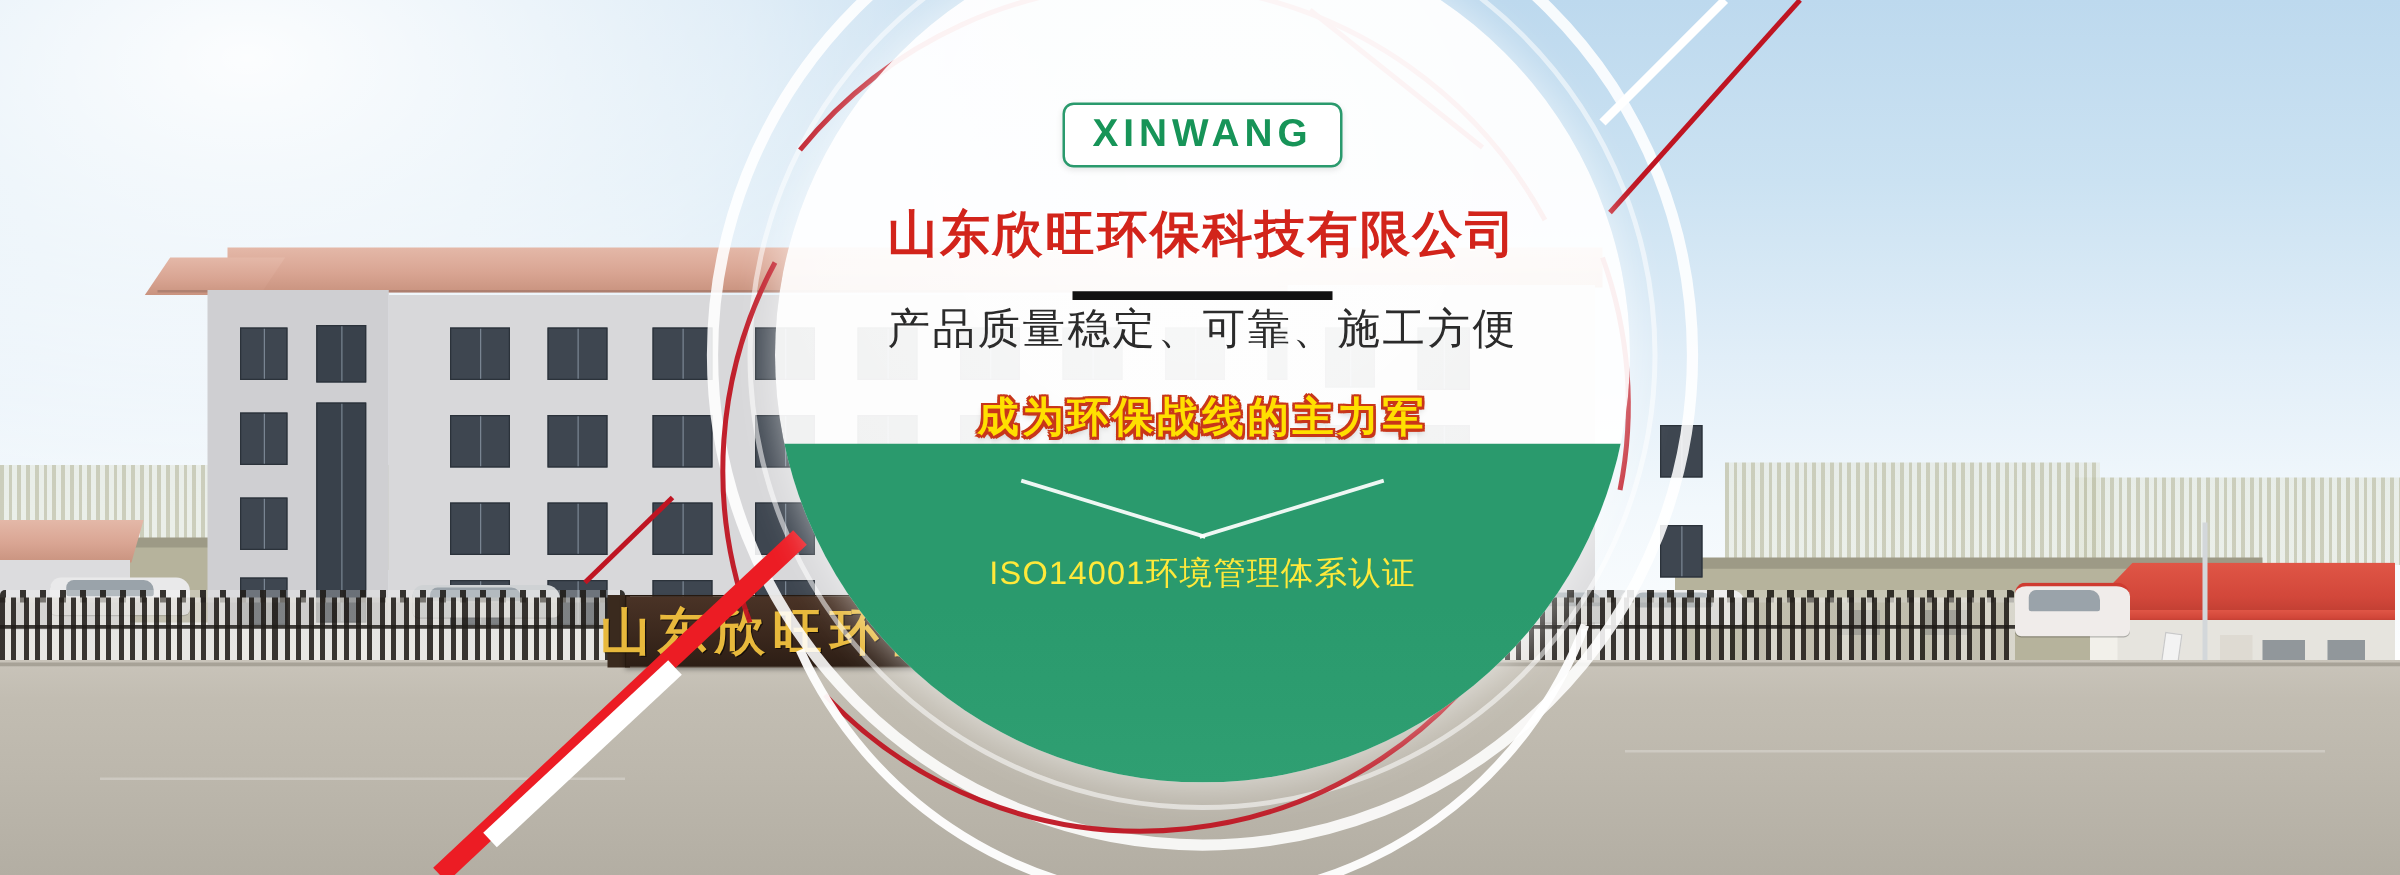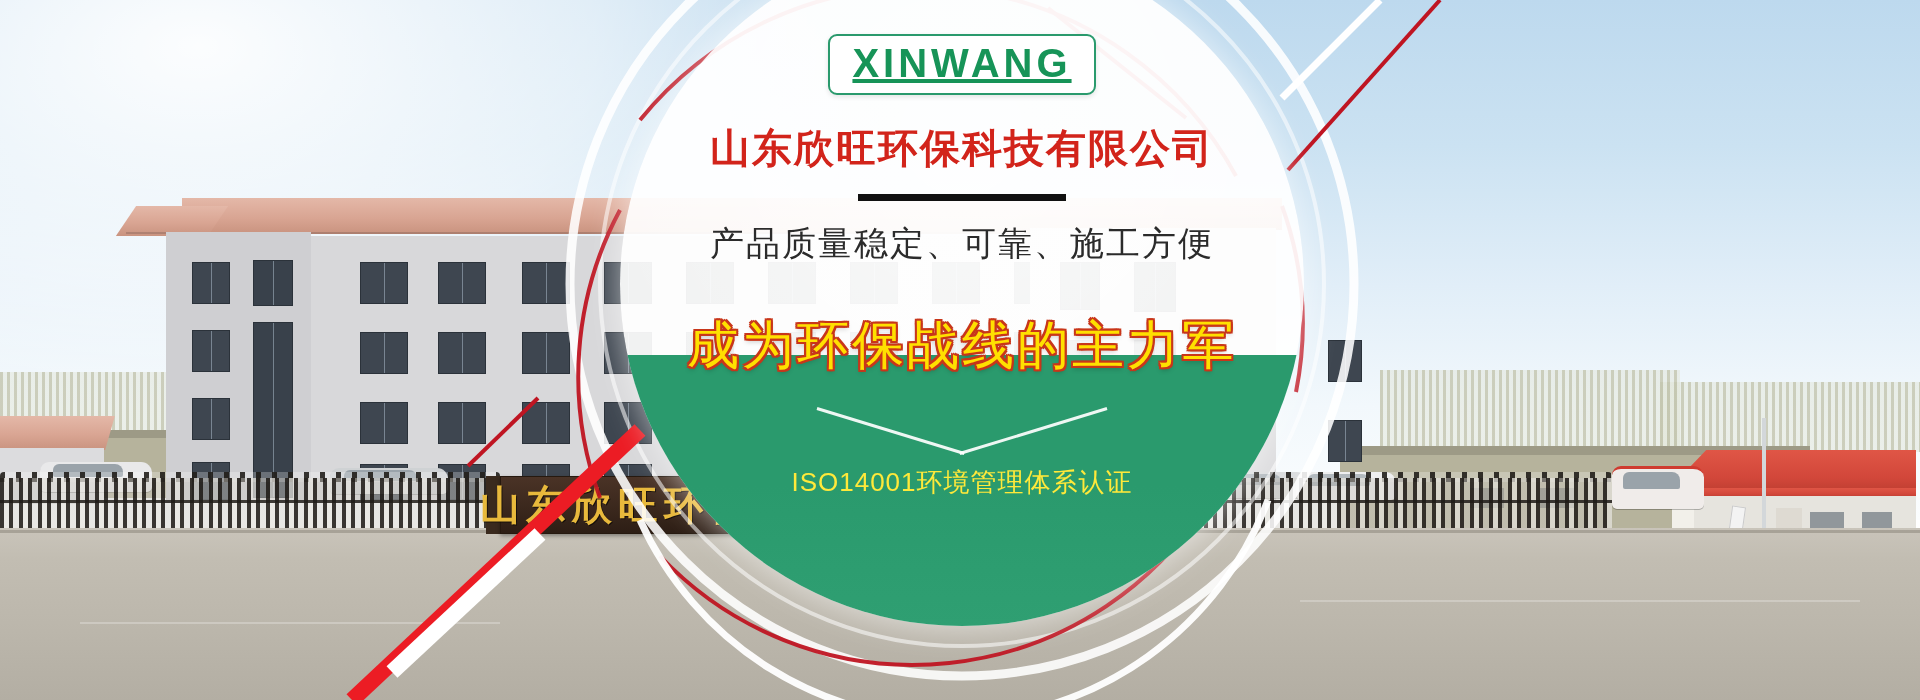--- a/index.html
+++ b/index.html
@@ -129,55 +129,53 @@
   .panel-soft{
     position:absolute;inset:0;
     background:radial-gradient(circle at 50% 28%, rgba(255,255,255,.6) 0%, rgba(255,255,255,0) 62%);
   }
 
   
   .content{position:absolute;left:620px;top:0;width:684px;height:700px;text-align:center;}
 
   .badge{
     display:inline-block;
-    margin-top:34px;
+    margin-top:82px;
     padding:5px 22px 7px;
     border:2px solid #2a9a6d;
     border-radius:9px;
     background:#ffffff;
     color:#179458;
-    font-size:40px;font-weight:bold;letter-spacing:4px;
+    font-size:31px;font-weight:bold;letter-spacing:4px;
     box-shadow:0 2px 5px rgba(0,0,0,.10);
-    text-decoration:underline;
   }
 
   .cname{
     margin-top:26px;
     color:#d2241b;
     font-size:40px;font-weight:bold;letter-spacing:2px;
     text-shadow:0 1px 0 rgba(255,255,255,.8);
     white-space:nowrap;
   }
 
   .rule{
     width:208px;height:7px;background:#111;
     margin:18px auto 0;
   }
 
   .tagline{
-    margin-top:20px;
     color:#2b2b2b;
     font-size:34px;letter-spacing:2px;
     white-space:nowrap;
   }
 
   .slogan{
-    margin-top:44px;
+    margin-top:26px;
     color:#ffe000;
-    font-size:52px;font-weight:normal;letter-spacing:3px;
+    font-size:33px;font-weight:bold;letter-spacing:3px;
     white-space:nowrap;
     text-shadow:
       -2px -2px 0 #c8361a,  2px -2px 0 #c8361a,
       -2px  2px 0 #c8361a,  2px  2px 0 #c8361a,
        0   -2px 0 #c8361a,  0    2px 0 #c8361a,
       -2px  0   0 #c8361a,  2px  0   0 #c8361a,
        0 3px 5px rgba(0,0,0,.25);
   }
 
   .chev{

